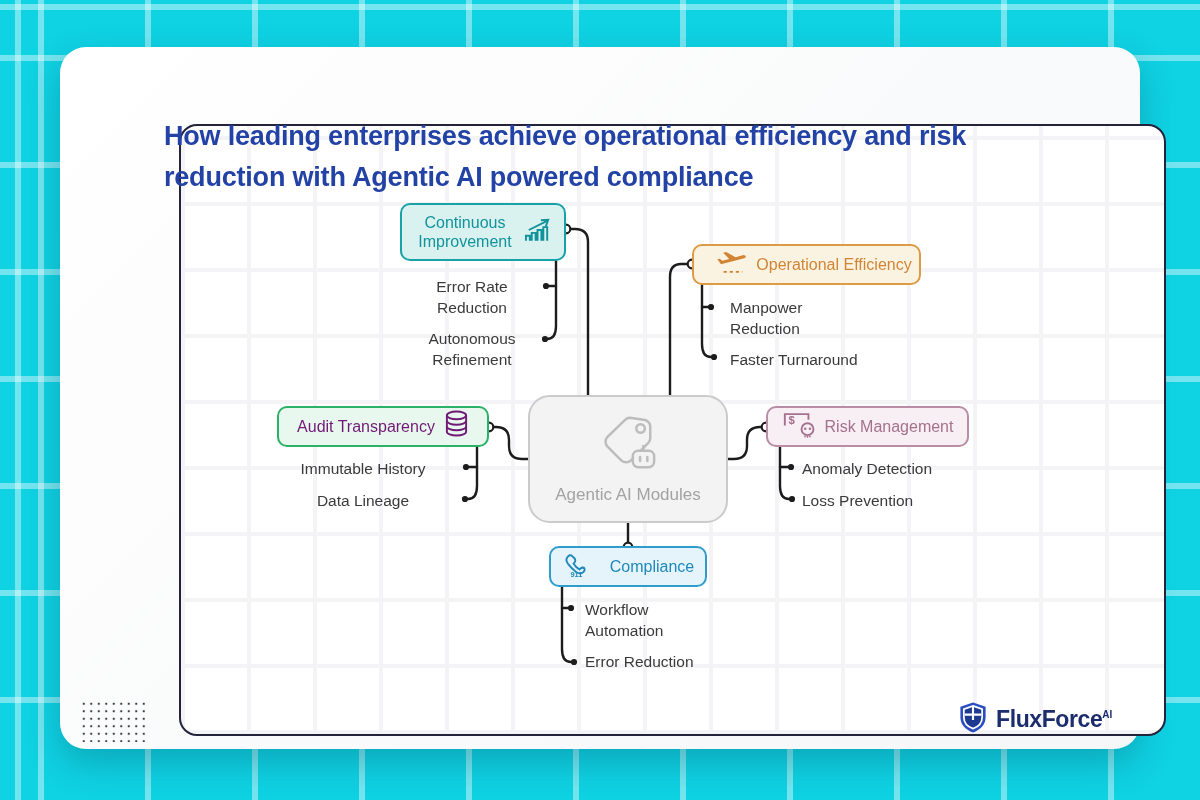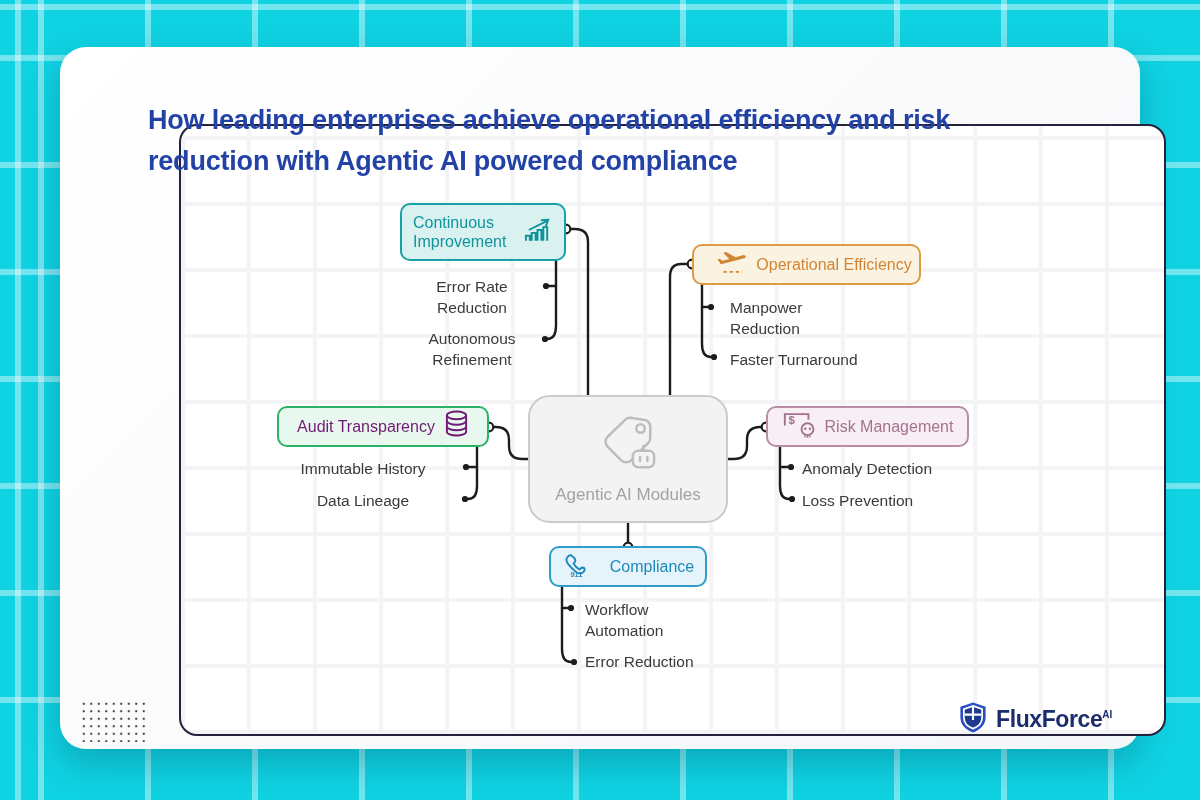--- a/index.html
+++ b/index.html
@@ -12,29 +12,29 @@
     background-position:38px 0,0 10px;}
   .outer-card{position:absolute;left:60px;top:47px;width:1080px;height:702px;
     border-radius:26px;background:linear-gradient(135deg,#ffffff 0%,#f5f6f8 100%);
     box-shadow:0 14px 34px rgba(0,60,80,.28);}
   .inner-card{position:absolute;left:119px;top:77px;width:987px;height:612px;
     border-radius:18px;border:2px solid #23233c;background-color:#ffffff;
     background-image:
       repeating-linear-gradient(90deg, #f4f4f7 0 4px, transparent 4px 66px),
       repeating-linear-gradient(0deg, #f4f4f7 0 4px, transparent 4px 66px);
     box-sizing:border-box;}
-  .title{position:absolute;left:148px;top:100px;width:930px;margin:0;
+  .title{position:absolute;left:148px;top:100px;width:930px;margin:16px;
     font-size:27px;line-height:41px;font-weight:700;color:#2342a6;letter-spacing:-.2px;}
   svg.connectors{position:absolute;left:0;top:0;width:1200px;height:800px;pointer-events:none;}
   .node{position:absolute;display:flex;align-items:center;justify-content:center;
     border-radius:10px;box-sizing:border-box;font-weight:500;}
   .node .lbl{white-space:normal;}
   .node-ci{left:400px;top:203px;width:166px;height:58px;gap:7px;
     border:2px solid #17a2a8;background:#d9f2f0;color:#11939c;font-size:16px;line-height:19px;}
-  .node-ci .lbl{width:104px;}
+  .node-ci .lbl{width:104px;text-align:center;}
   .node-oe{left:692px;top:244px;width:229px;height:41px;gap:9px;
     border:2px solid #de9a45;background:#fbf3e2;color:#d18534;font-size:16px;padding-left:16px;}
   .node-audit{left:277px;top:406px;width:212px;height:41px;gap:9px;
     border:2px solid #2cb266;background:#e9f8ef;color:#701a75;font-size:16px;}
   .node-risk{left:766px;top:406px;width:203px;height:41px;gap:9px;
     border:2px solid #b88da5;background:#f7eff4;color:#a5718e;font-size:16px;}
   .node-compliance{left:549px;top:546px;width:158px;height:41px;gap:20px;
     border:2px solid #2f9dcb;background:#e5f4fb;color:#1f88ba;font-size:16px;}
   .node-central{left:528px;top:395px;width:200px;height:128px;flex-direction:column;gap:8px;
     border:2px solid #cbcbcb;background:#f3f3f4;color:#a3a3a3;font-size:17px;font-weight:400;

